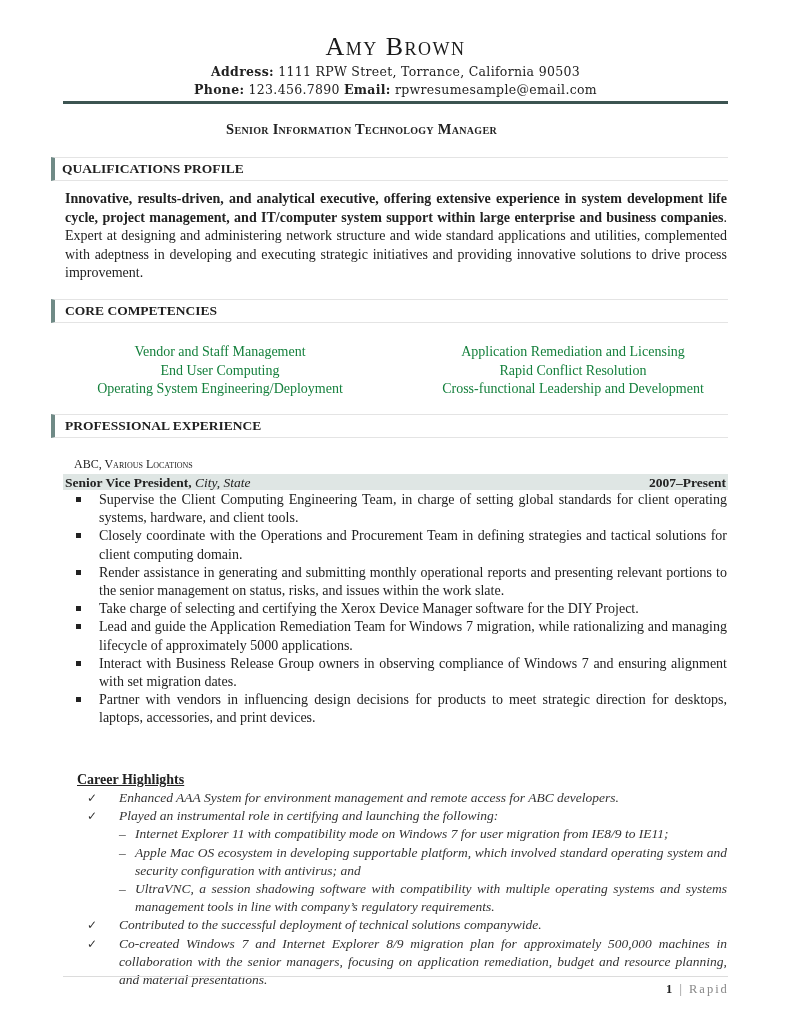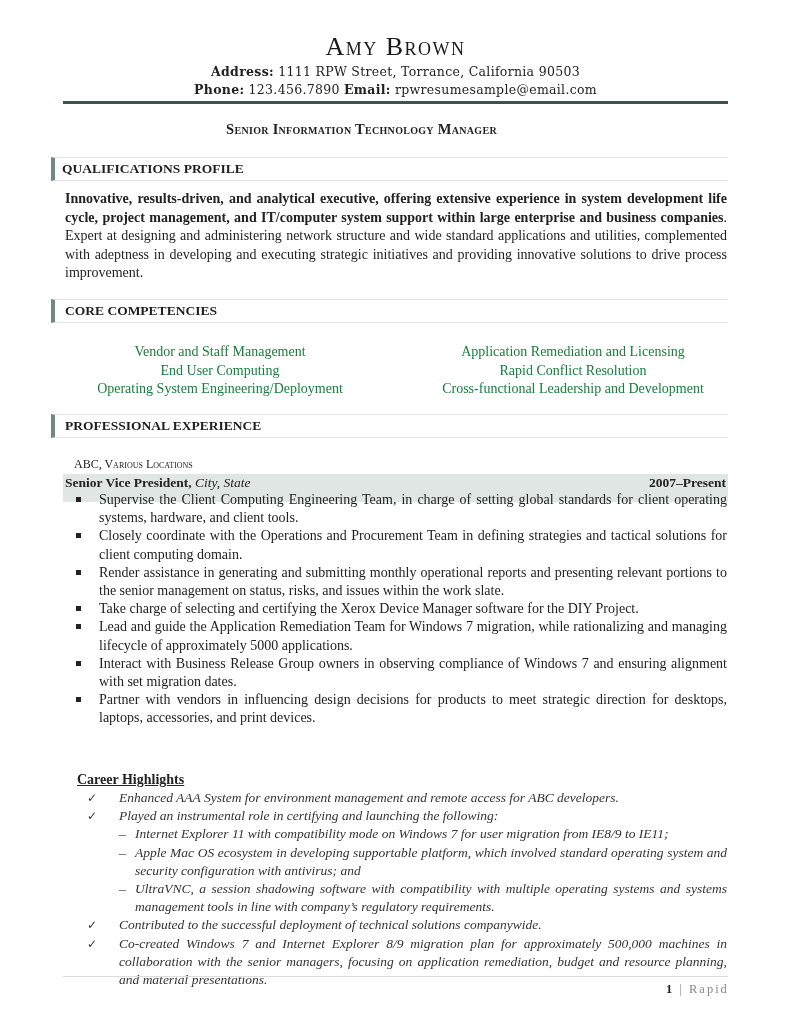--- a/index.html
+++ b/index.html
@@ -47,21 +47,21 @@
     position: absolute; top: 343px; width: 330px; text-align: center;
     font-size: 14px; line-height: 18.5px; color: #15803d;
   }
   .comp-left { left: 55px; }
   .comp-right { left: 408px; }
 
   .company {
     position: absolute; top: 457px; left: 65px; font-size: 12px; font-variant: small-caps; color: #222; margin-left: 9px;
   }
   .role-bar {
-    position: absolute; top: 474px; left: 63px; width: 665px; height: 28px;
+    position: absolute; top: 474px; left: 63px; width: 665px; height: 16px;
     background: #dfe6e4; font-size: 13.5px; line-height: 17px; padding-left: 2px; padding-right: 2px;
   }
   .role-bar .role { font-weight: bold; }
   .role-bar .loc { font-style: italic; }
   .role-bar .dates { position: absolute; right: 2px; top: 0; font-weight: bold; }
 
   .bullets {
     position: absolute; top: 491px; left: 65px; width: 662px; list-style: none;
   }
   .bullets li {

